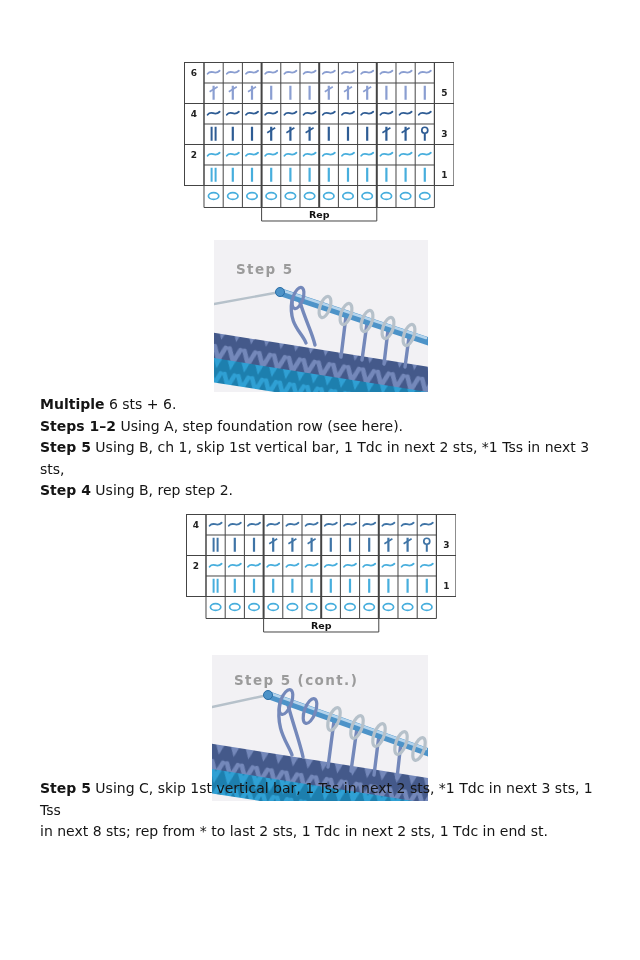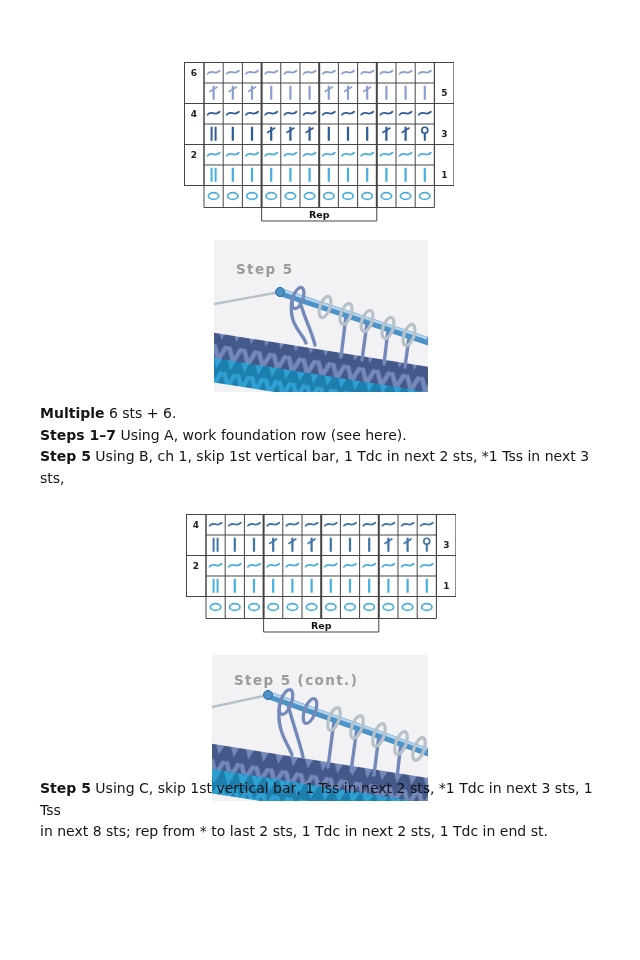--- a/index.html
+++ b/index.html
@@ -267,24 +267,25 @@
       <ellipse class="loop-peri" cx="84" cy="58" rx="5" ry="11" transform="rotate(19 84 58)"></ellipse>
       <ellipse class="loop" cx="111" cy="67" rx="5" ry="11" transform="rotate(19 111 67)"></ellipse>
       <ellipse class="loop" cx="132" cy="74" rx="5" ry="11" transform="rotate(19 132 74)"></ellipse>
       <ellipse class="loop" cx="153" cy="81" rx="5" ry="11" transform="rotate(19 153 81)"></ellipse>
       <ellipse class="loop" cx="174" cy="88" rx="5" ry="11" transform="rotate(19 174 88)"></ellipse>
       <ellipse class="loop" cx="195" cy="95" rx="5" ry="11" transform="rotate(19 195 95)"></ellipse>
       <text class="photo-label" x="22" y="34">Step 5</text>
     </svg>
   </div>
 
-  <div class="instructions" id="instr-1" style="left:40px;top:394px;margin-top:9px;">
+  <div class="instructions" id="instr-1" style="left:40px;top:394px;">
       <div class="iline"><b>Multiple</b><span> 6 sts + 6.</span></div>
-      <div class="iline"><b>Steps 1–7</b><span> Using A, work foundation row (see here).</span></div>
+      <div class="iline"><b>Steps 1–2</b><span> Using A, step foundation row (see here).</span></div>
       <div class="iline"><b>Step 5</b><span> Using B, ch 1, skip 1st vertical bar, 1 Tdc in next 2 sts, *1 Tss in next 3 sts,</span></div>
+      <div class="iline"><b>Step 4</b><span> Using B, rep step 2.</span></div>
     </div>
 
   <div class="abs" id="chart-2" style="left:186px;top:514px;"><svg width="270.4" height="122" viewBox="0 0 270.4 122" font-family="DejaVu Sans, sans-serif">
         <line x1="20" y1="0.5" x2="250.39999999999998" y2="0.5" stroke="#444444" stroke-width="1"></line>
         <line x1="20" y1="21" x2="250.39999999999998" y2="21" stroke="#444444" stroke-width="1"></line>
         <line x1="20" y1="41.5" x2="250.39999999999998" y2="41.5" stroke="#444444" stroke-width="1"></line>
         <line x1="20" y1="62" x2="250.39999999999998" y2="62" stroke="#444444" stroke-width="1"></line>
         <line x1="20" y1="82.5" x2="250.39999999999998" y2="82.5" stroke="#444444" stroke-width="1"></line>
         <line x1="20" y1="104.5" x2="250.39999999999998" y2="104.5" stroke="#444444" stroke-width="1"></line>
         <line x1="20" y1="0.5" x2="20" y2="104.5" stroke="#444444" stroke-width="1"></line>

